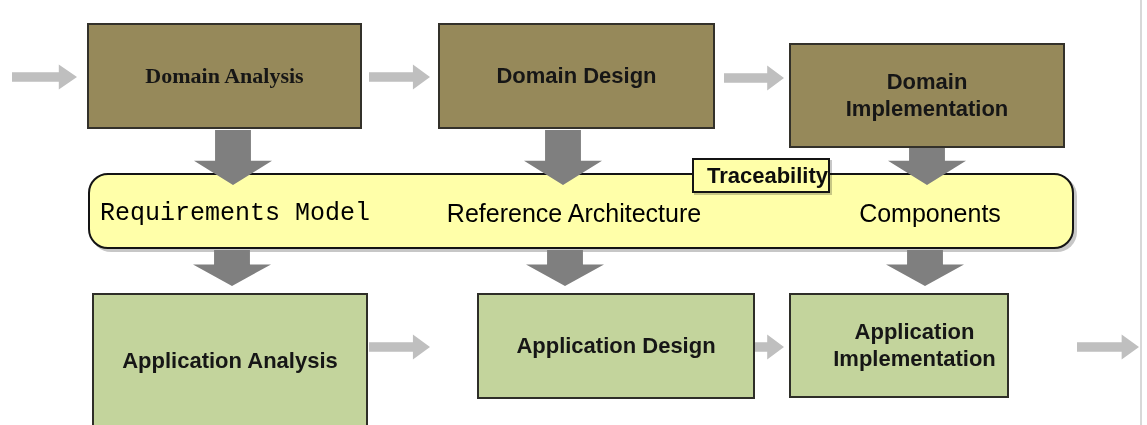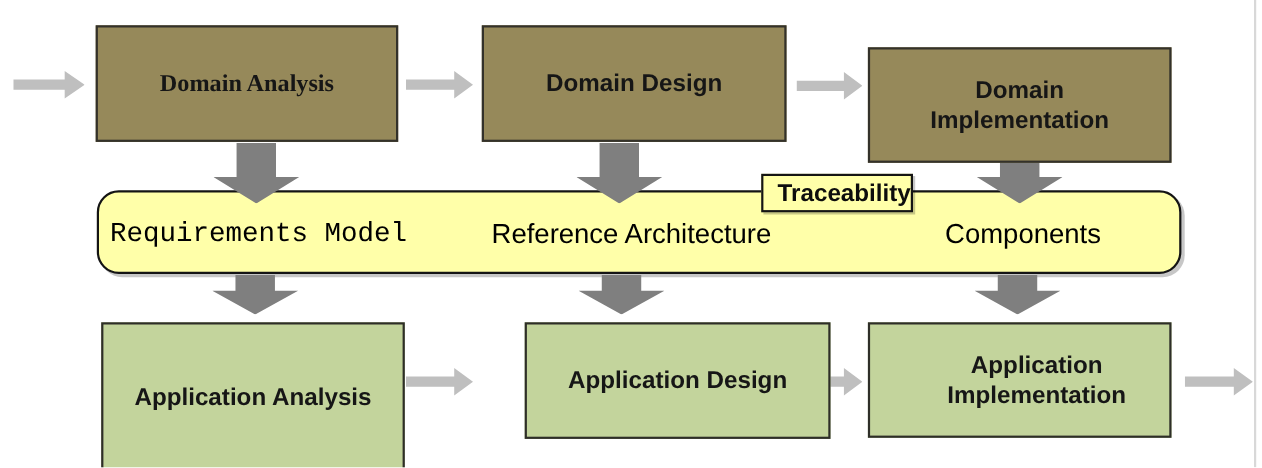--- a/index.html
+++ b/index.html
@@ -134,18 +134,18 @@
     <span class="box-label">Domain
 Implementation</span>
   </div>
 
   <div class="box application" style="left:92px; top:293px; width:276px; height:136px;">
     <span class="box-label">Application Analysis</span>
   </div>
   <div class="box application" style="left:437px; top:293px; width:278px; height:106px;margin-left:40px;">
     <span class="box-label">Application Design</span>
   </div>
-  <div class="box application" style="left:789px; top:293px; width:276px; height:105px;padding-left:31px;">
+  <div class="box application" style="left:789px; top:293px; width:220px; height:105px;padding-left:31px;">
     <span class="box-label">Application
 Implementation</span>
   </div>
 
 </div>
 
 </body></html>

